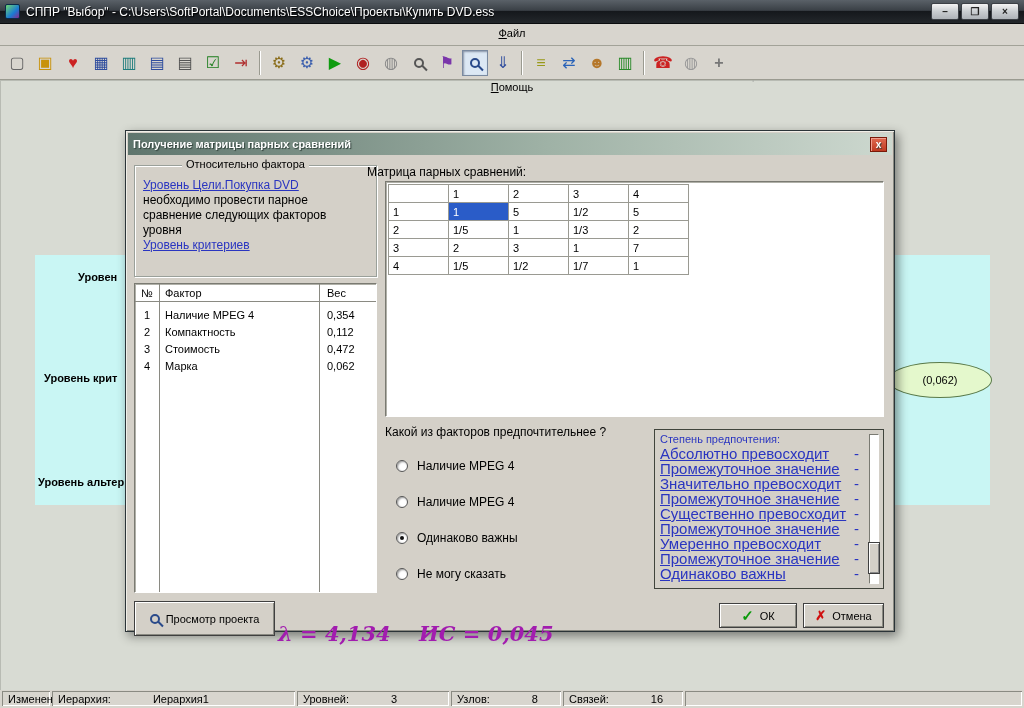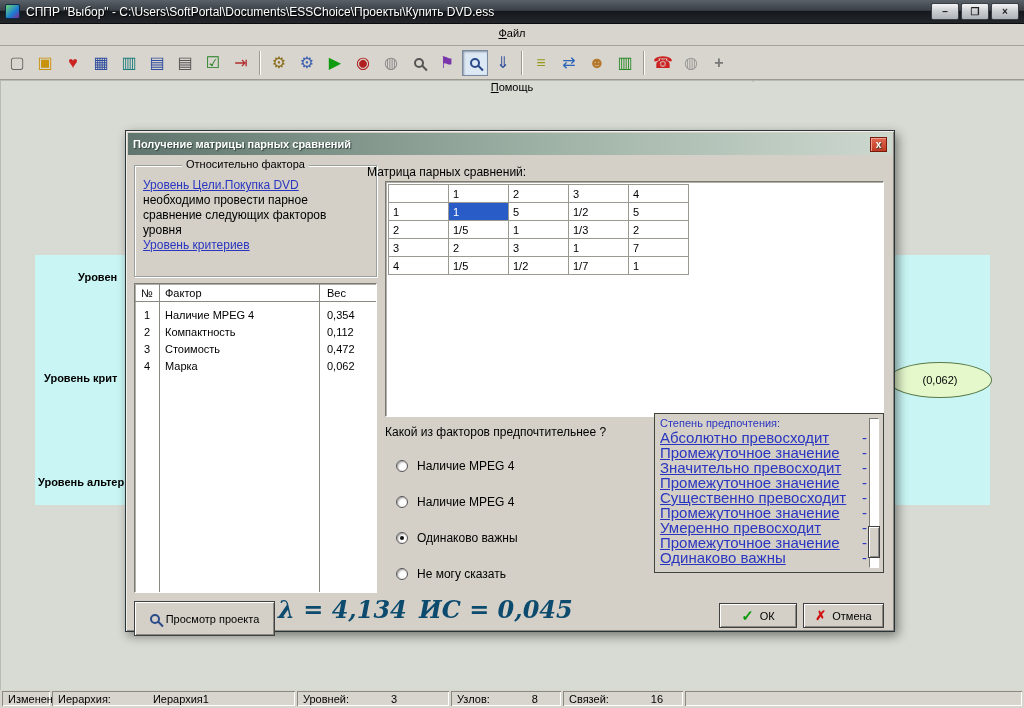--- a/index.html
+++ b/index.html
@@ -86,39 +86,39 @@
     padding:0 4px; font-size:11px; }
   table.matrix td.sel { background:#2a5cc8; color:#fff; }
 
   .question { position:absolute; left:259px; top:268px; font-size:12px; }
   .radio-row { position:absolute; left:270px; display:flex; align-items:center; gap:9px; font-size:12px; }
   .radio { width:12px; height:12px; border-radius:50%; background:#fff; border:1px solid #555;
     box-shadow:inset 1px 1px 2px #9a9a9a; position:relative; flex:0 0 auto; }
   .radio.checked::after { content:""; position:absolute; left:3px; top:3px; width:4px; height:4px;
     border-radius:50%; background:#111; }
 
-  .pref { position:absolute; left:528px; top:256px; width:230px; height:160px;
-    border:1px solid #40443c; background:#d4d0c8; padding:3px 16px 2px 5px; }
+  .pref { position:absolute; left:528px; top:272px; width:230px; height:160px;
+    border:1px solid #40443c; background:#d4d0c8; padding:3px 24px 2px 5px; }
   .pref-title { color:#2a35c0; font-size:11px; margin-bottom:2px; }
   .pref-item { display:flex; justify-content:space-between; align-items:flex-end; height:15px;
     color:#2a35c0; font-size:15px; }
   .pref-item .pi-label { text-decoration:underline; white-space:nowrap; }
   .pref-track { position:absolute; right:4px; top:4px; bottom:4px; width:10px; background:#fff;
     border:1px solid; border-color:#7a7a72 #fff #fff #7a7a72; }
   .pref-thumb { position:absolute; right:3px; top:112px; width:12px; height:32px; background:#d4d0c8;
     border:1px solid #404040; box-shadow:inset 1px 1px 0 #fff, inset -1px -1px 0 #8a8a8a; }
 
   .btn { background:#d4d0c8; border:1px solid #404040;
     box-shadow:inset 1px 1px 0 #ffffff, inset -1px -1px 0 #8a8a82;
     display:flex; align-items:center; justify-content:center; gap:6px; font-size:11px; position:absolute; }
   .btn-preview { left:8px; top:444px; width:141px; height:35px; }
   .check-glyph { color:#0a9a0a; font-weight:bold; font-size:15px; }
   .cross-glyph { color:#d01010; font-weight:bold; font-size:13px; }
-  .stat { position:absolute; top:438px; color:#0c4a6e; font-family:"DejaVu Serif",serif;
-    font-style:italic; font-weight:bold; font-size:24px; white-space:nowrap; }
+  .stat { position:absolute; top:464px; color:#a21caf; font-family:"DejaVu Serif",serif;
+    font-style:italic; font-weight:bold; font-size:21px; white-space:nowrap; }
   .stat-lambda { left:152px; } .stat-is { left:293px; } .stat-os { left:430px; }
   .btn-ok { left:593px; top:446px; width:78px; height:25px; }
   .btn-cancel { left:677px; top:446px; width:81px; height:25px; }
 
   
   .statusbar { position:absolute; left:0; top:690px; width:1024px; height:18px; background:#d8d5ce;
     display:flex; gap:2px; padding:1px 2px; z-index:10; }
   .sb-seg { height:15px; box-shadow:inset 1px 1px 0 #8a8a82, inset -1px -1px 0 #ffffff;
     display:flex; align-items:center; padding:0 6px; white-space:nowrap; }
   .sb-v { margin-left:42px; }

